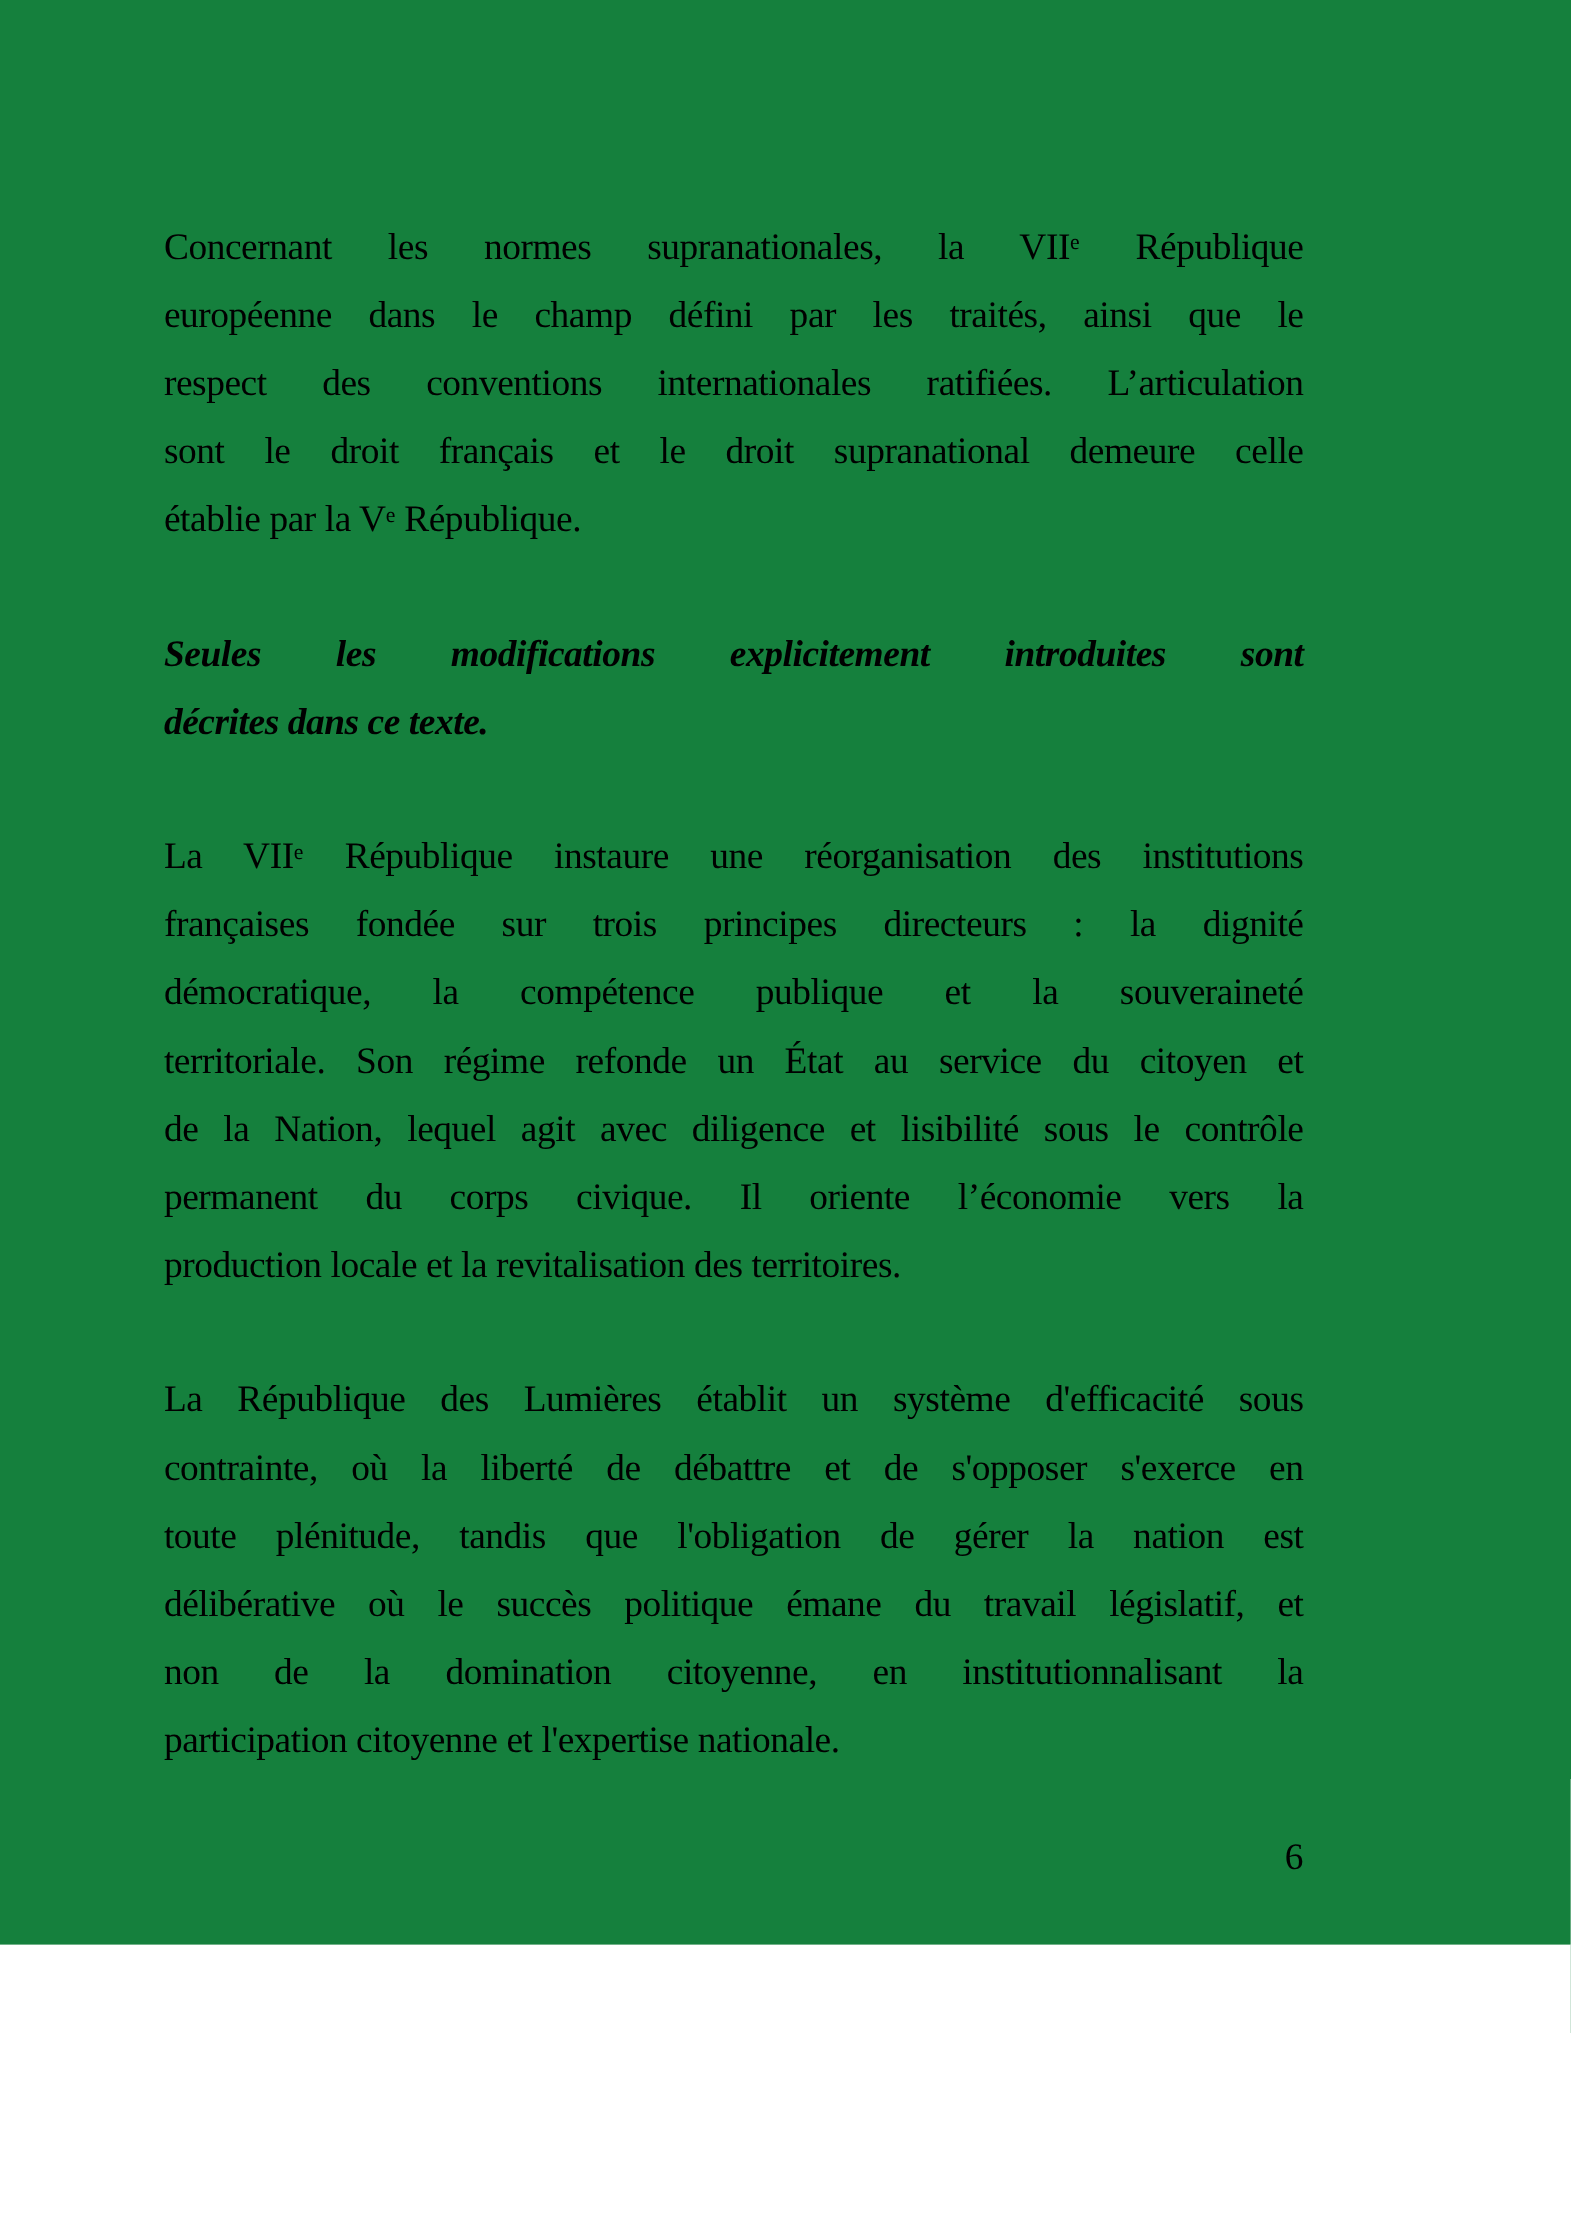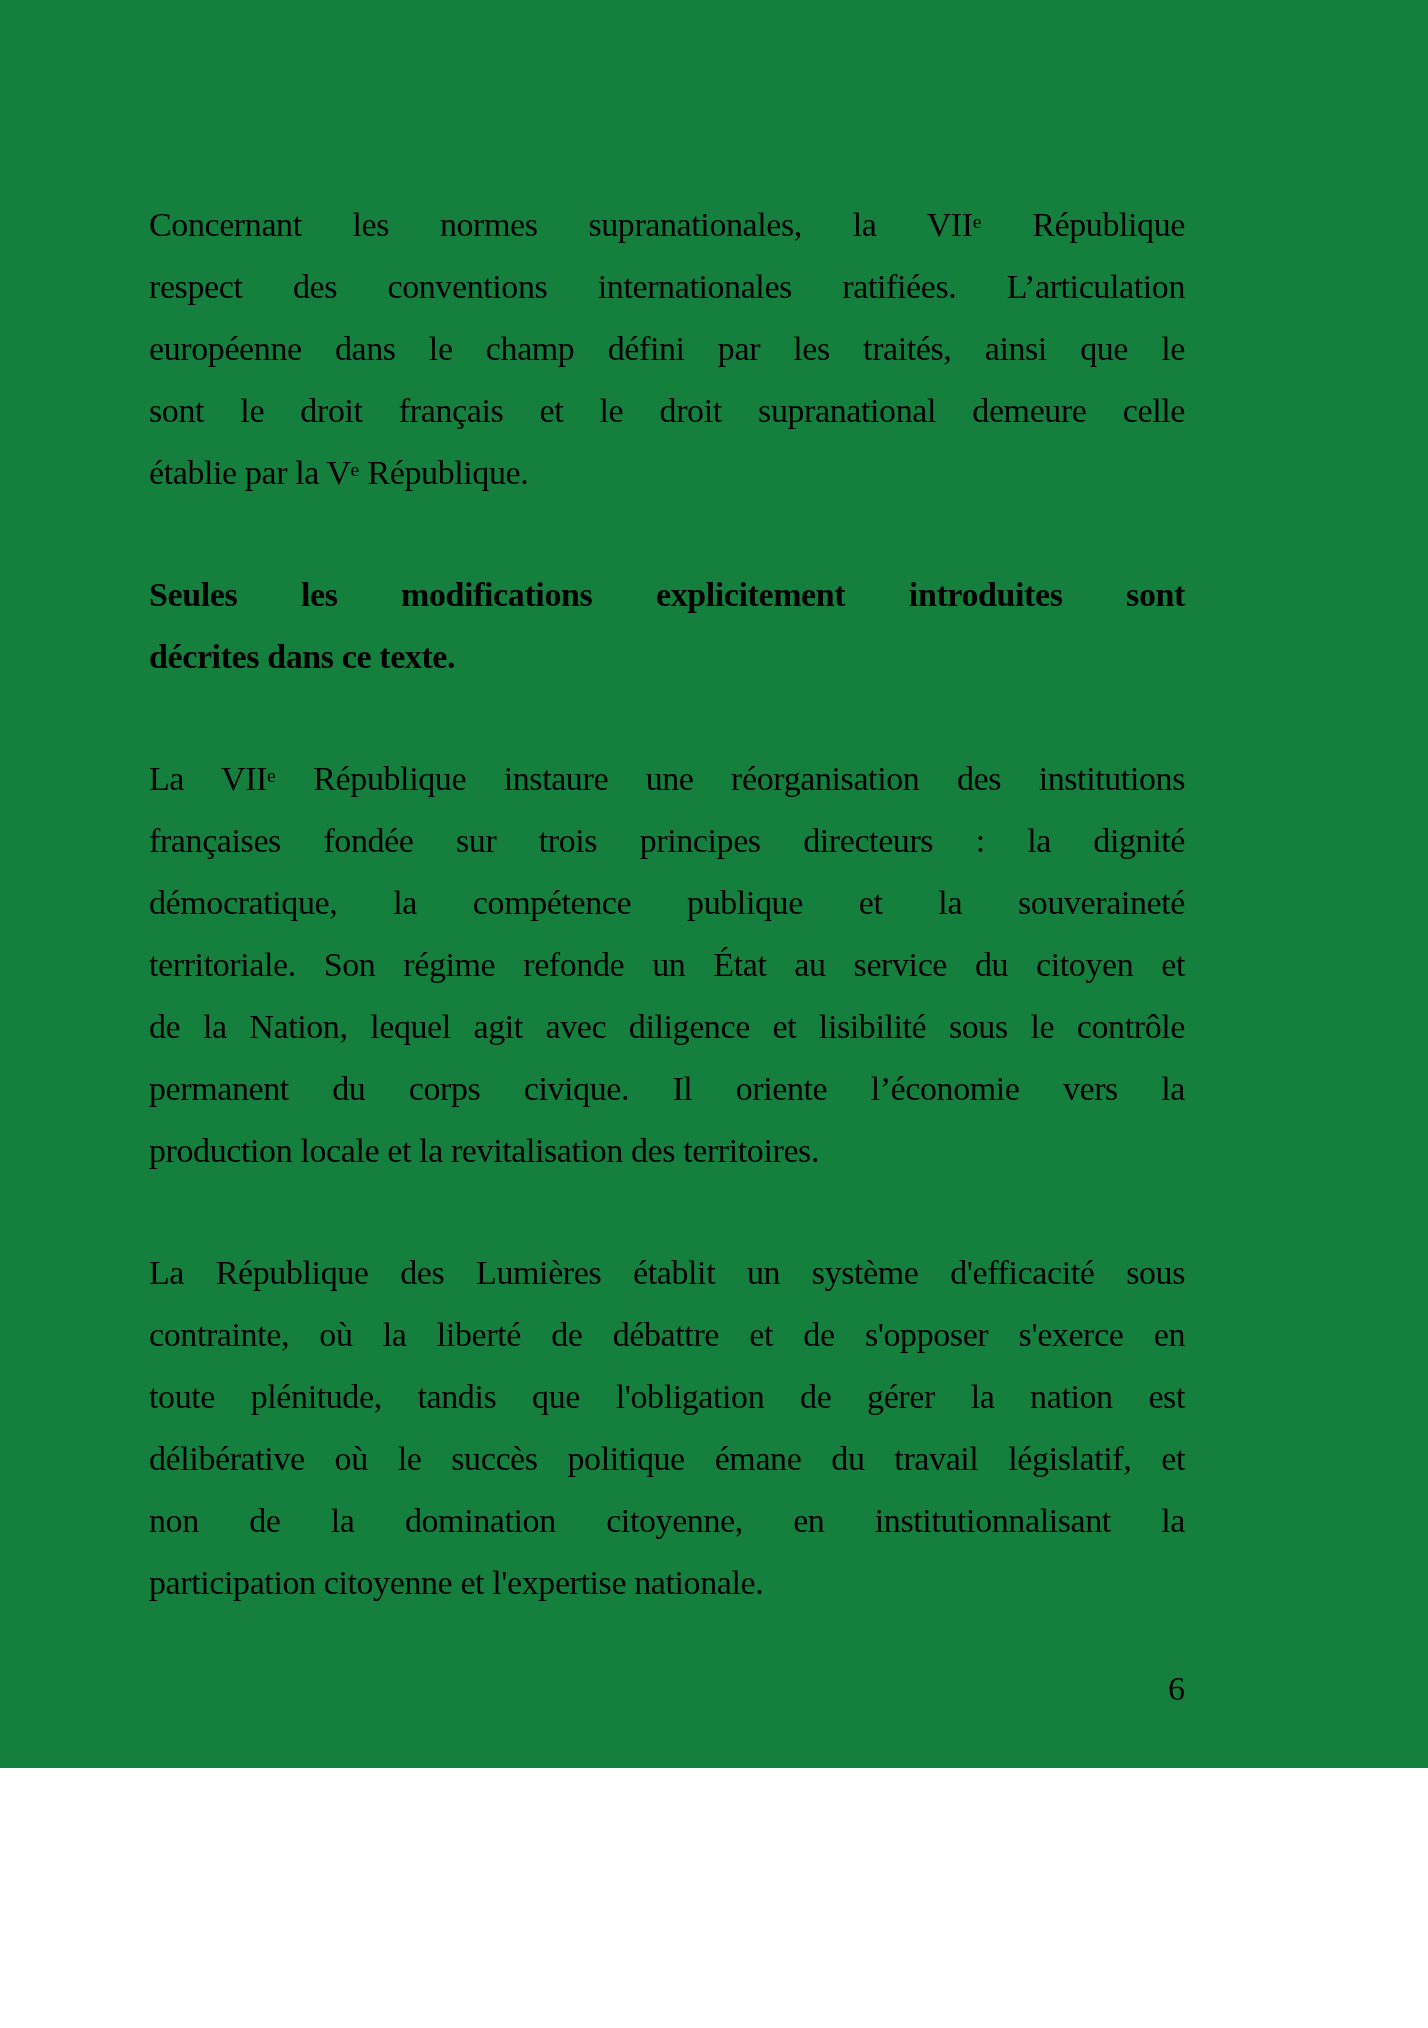--- a/index.html
+++ b/index.html
@@ -20,20 +20,21 @@
     position: absolute;
     left: 149px;
     top: 194px;
     width: 1036px;
   }
   .para {
     margin: 0 0 60px 0;
     padding: 0;
   }
   .para.emphasis {
+    font-style: italic;
     font-weight: bold;
   }
   .line {
     display: block;
     font-size: 34px;
     line-height: 62px;
     letter-spacing: -0.4px;
     text-align: justify;
     text-align-last: justify;
     white-space: normal;
@@ -55,22 +56,22 @@
   }
 </style>
 </head>
 <body>
 
 <div class="page">
   <div class="content">
 
     <p class="para">
       <span class="line"><span>Concernant les normes supranationales, la VII</span><sup>e</sup><span> République</span></span>
+      <span class="line">européenne dans le champ défini par les traités, ainsi que le</span>
       <span class="line">respect des conventions internationales ratifiées. L’articulation</span>
-      <span class="line">européenne dans le champ défini par les traités, ainsi que le</span>
       <span class="line">sont le droit français et le droit supranational demeure celle</span>
       <span class="line last"><span>établie par la V</span><sup>e</sup><span> République.</span></span>
     </p>
 
     <p class="para emphasis">
       <span class="line">Seules les modifications explicitement introduites sont</span>
       <span class="line last">décrites dans ce texte.</span>
     </p>
 
     <p class="para">

